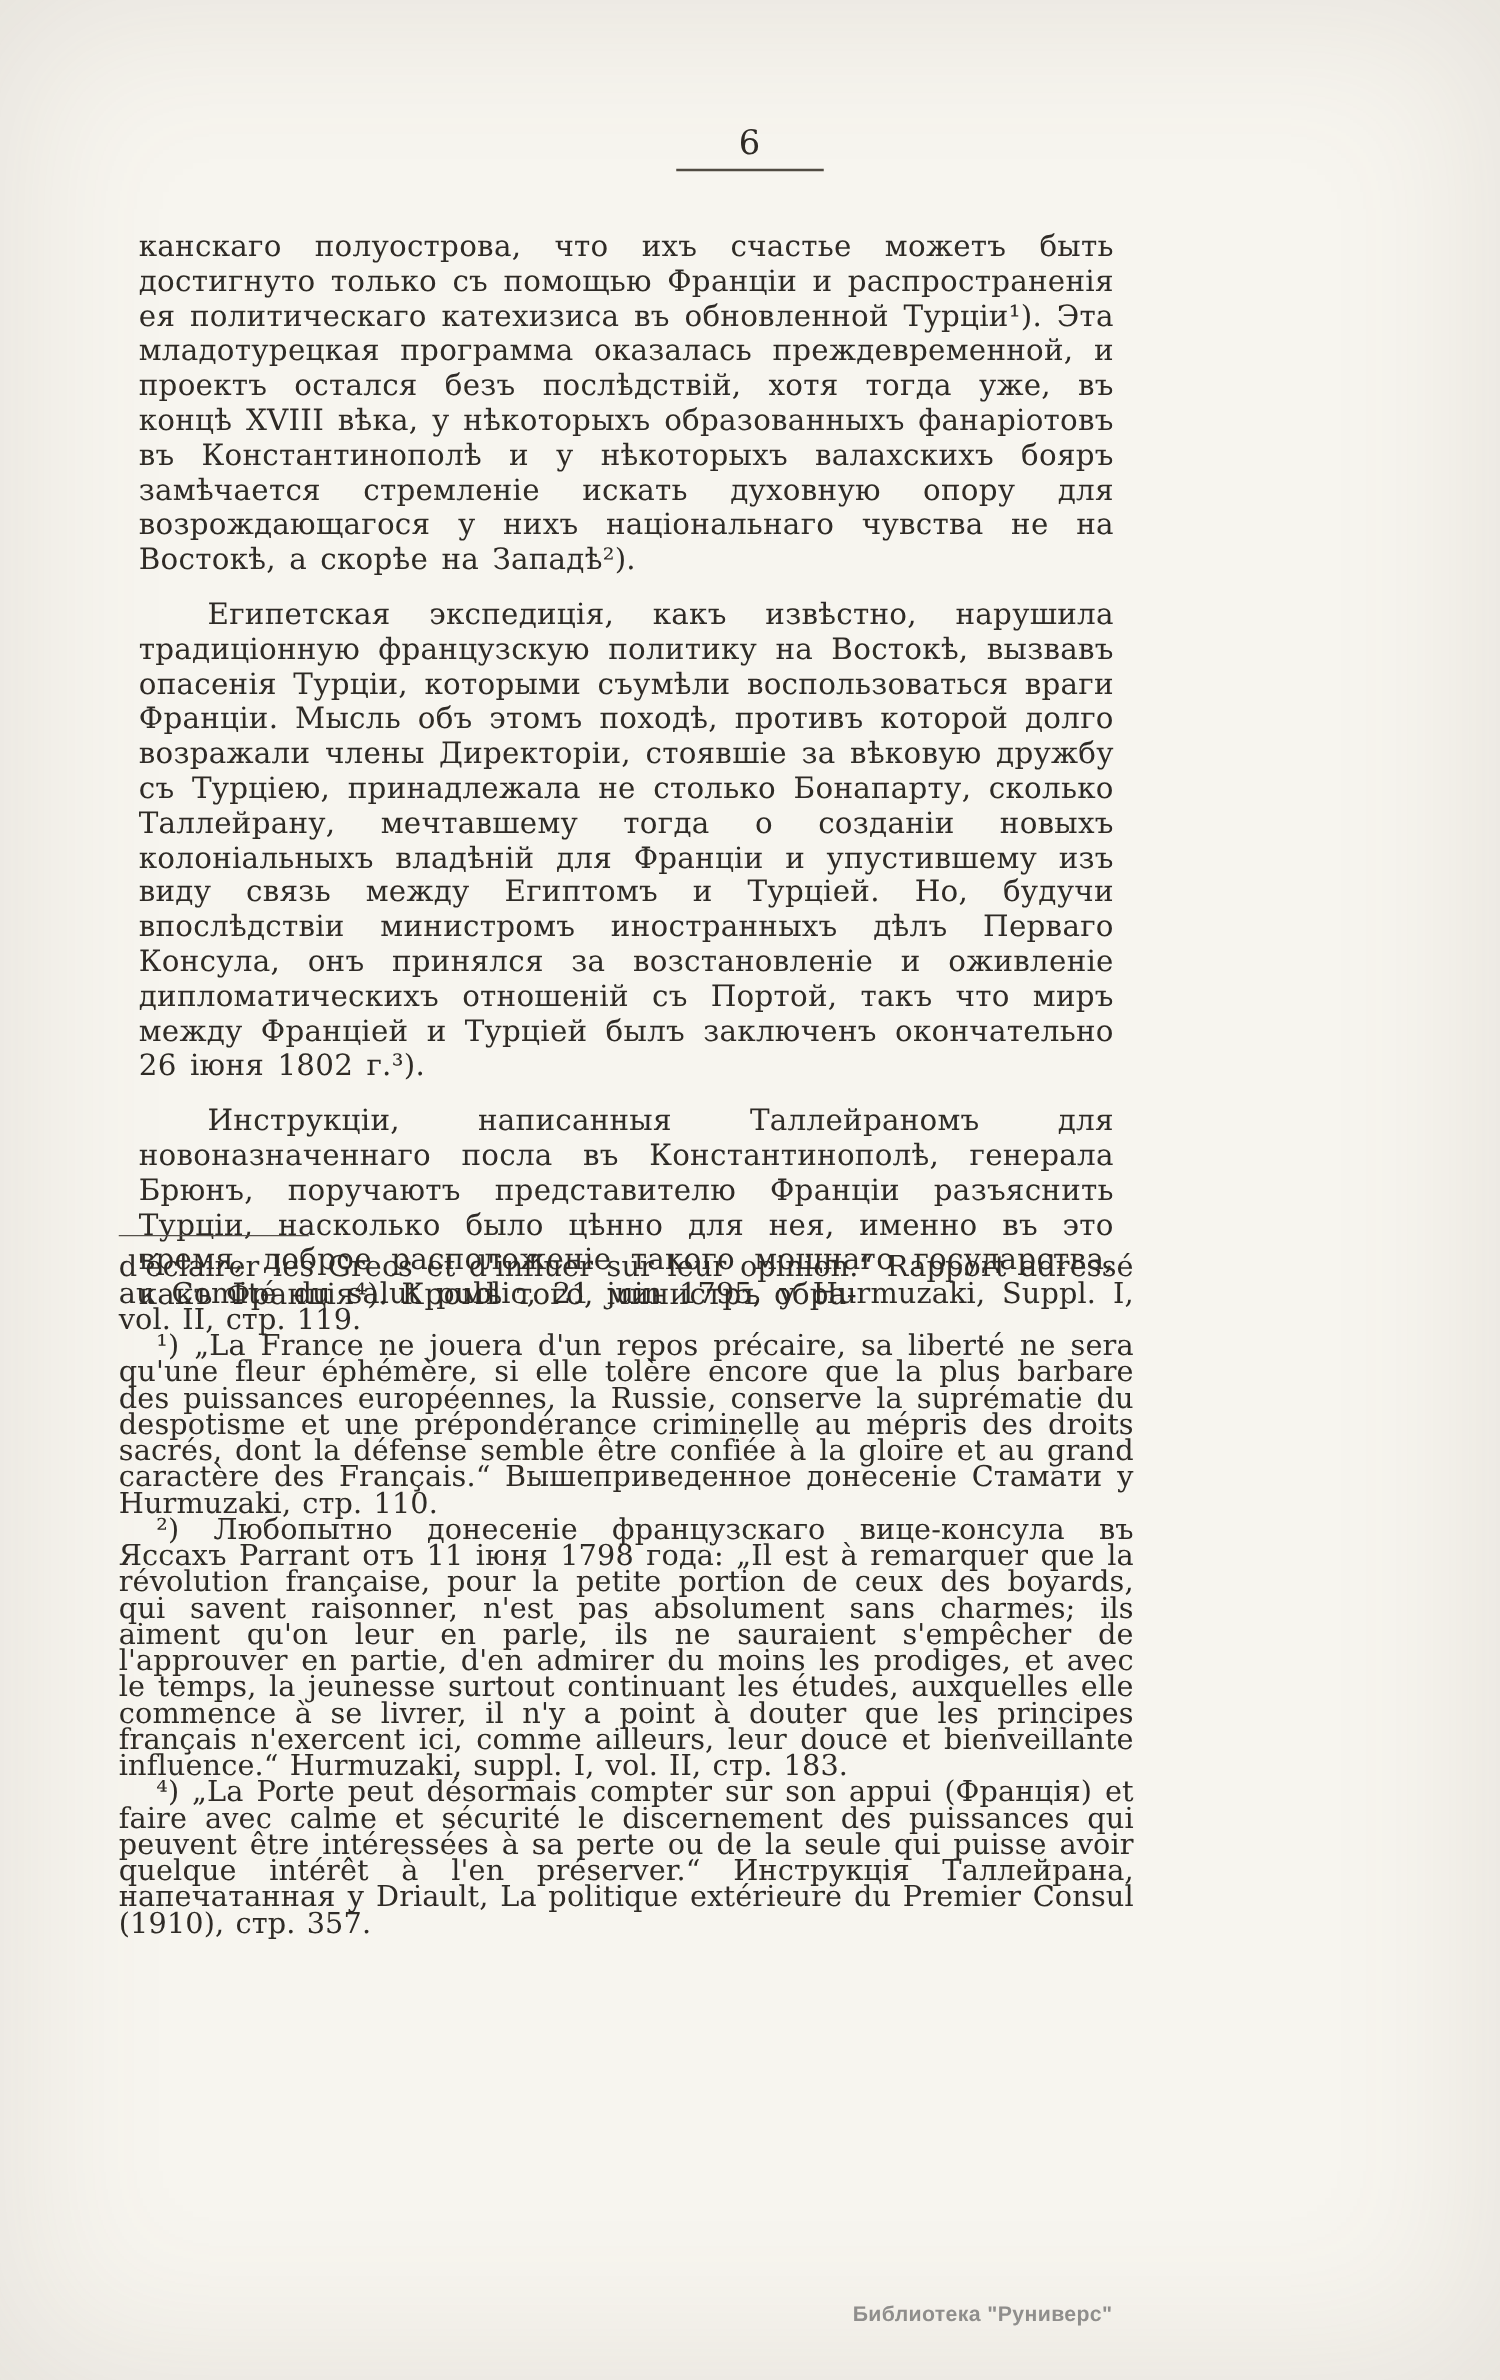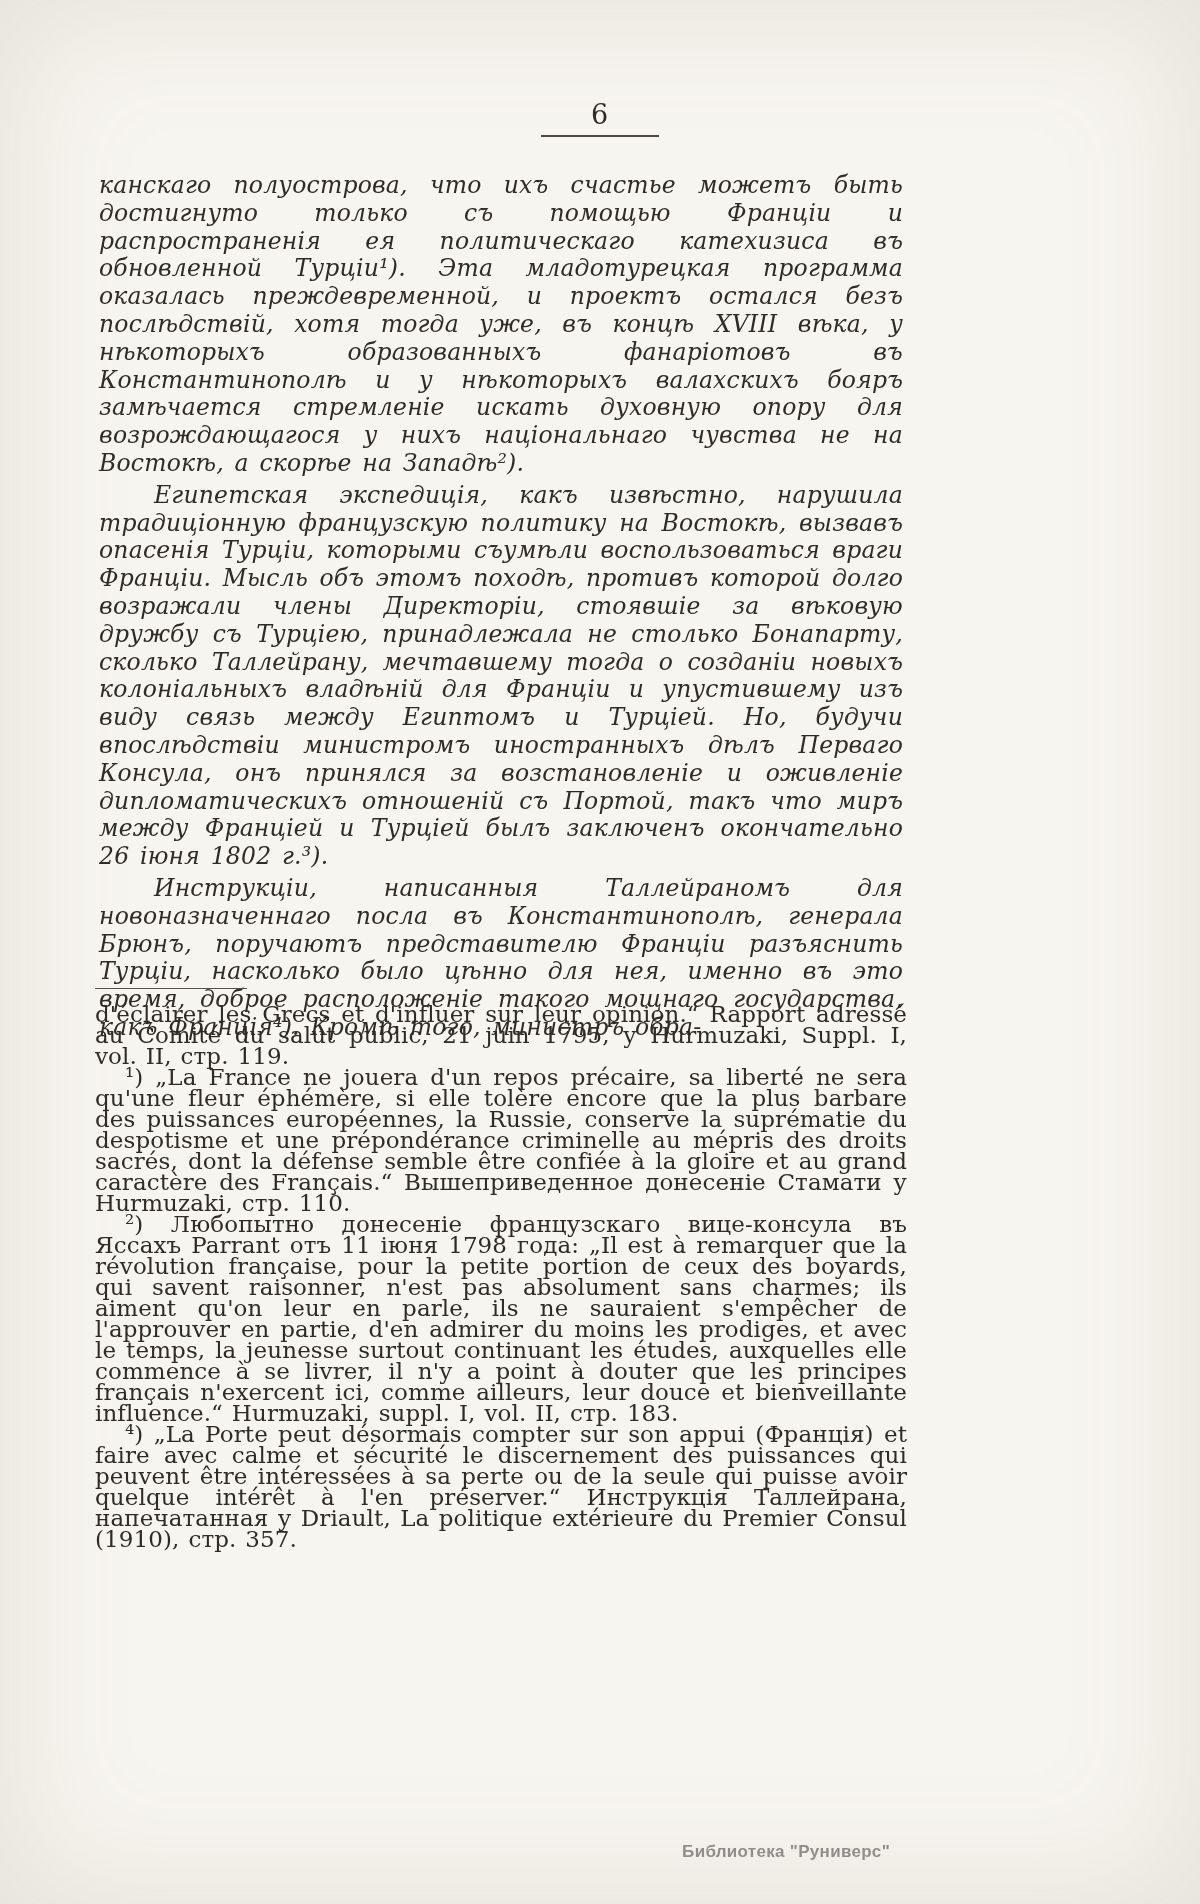--- a/index.html
+++ b/index.html
@@ -40,23 +40,22 @@
     top: 168px;
     left: 95px;
     width: 812px;
     font-size: 23.5px;
     line-height: 27.8px;
     text-align: justify;
     word-spacing: 3px;
     letter-spacing: 0.2px;
   }
   .body-text p {
-    margin: 4px;
+    margin: 16px;
     text-indent: 55px;
-    font-style: italic;
   }
   .body-text p.no-indent {
     text-indent: 0;
   }
   .footnote-rule {
     position: absolute;
     top: 988px;
     left: 95px;
     width: 152px;
     border-top: 1.5px solid #55504a;

